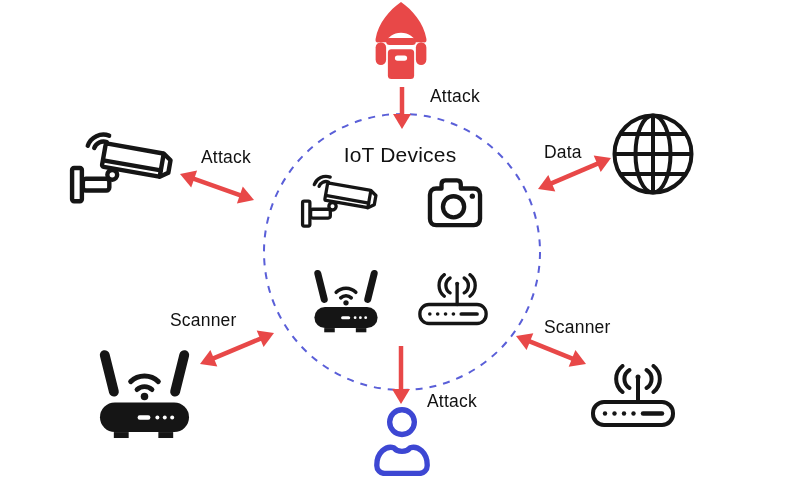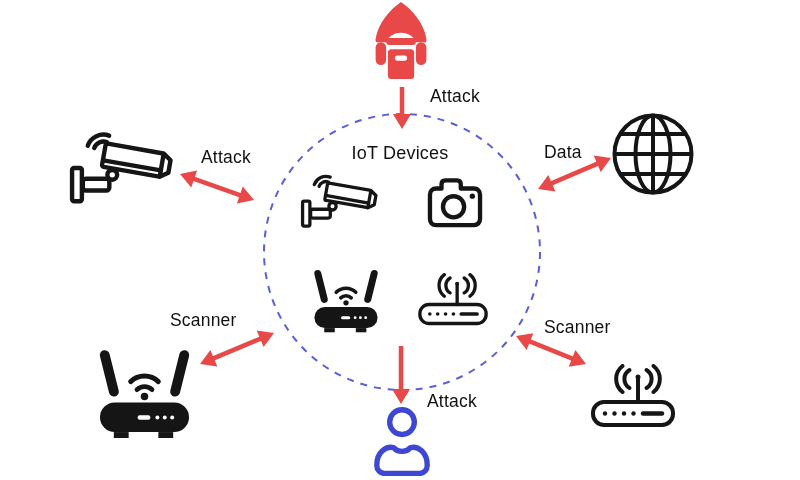--- a/index.html
+++ b/index.html
@@ -8,21 +8,21 @@
   #defs{position:absolute;width:0;height:0;overflow:hidden;}
   .boundary{position:absolute;left:0;top:0;}
   .boundary circle{fill:none;stroke:var(--boundary-blue,#5a5fd8);stroke-width:2;stroke-dasharray:7 7;}
   .node{position:absolute;line-height:0;}
   .node svg{display:block;}
   .black{color:var(--icon-black,#151515);}
   .red{color:var(--attack-red,#e84848);}
   .blue{color:var(--victim-blue,#3d47d3);}
   .lbl{position:absolute;font-size:17.5px;font-weight:500;letter-spacing:.2px;
        color:var(--label-text,#111);white-space:nowrap;}
-  .center-lbl{transform:translateX(-50%);font-size:18px;}
+  .center-lbl{transform:translateX(-50%);font-size:21px;}
   .arrow{position:absolute;overflow:visible;}
 </style>
 </head>
 <body>
 
 <svg id="defs" aria-hidden="true">
   <defs>
     <symbol id="sym-hacker" viewBox="0 0 80 96">
       <g fill="currentColor">
         <path d="M40 0 C27 9 14 24 11 42 Q10 47 15 46 L65 46 Q70 47 69 42 C66 24 53 9 40 0 Z"></path>

